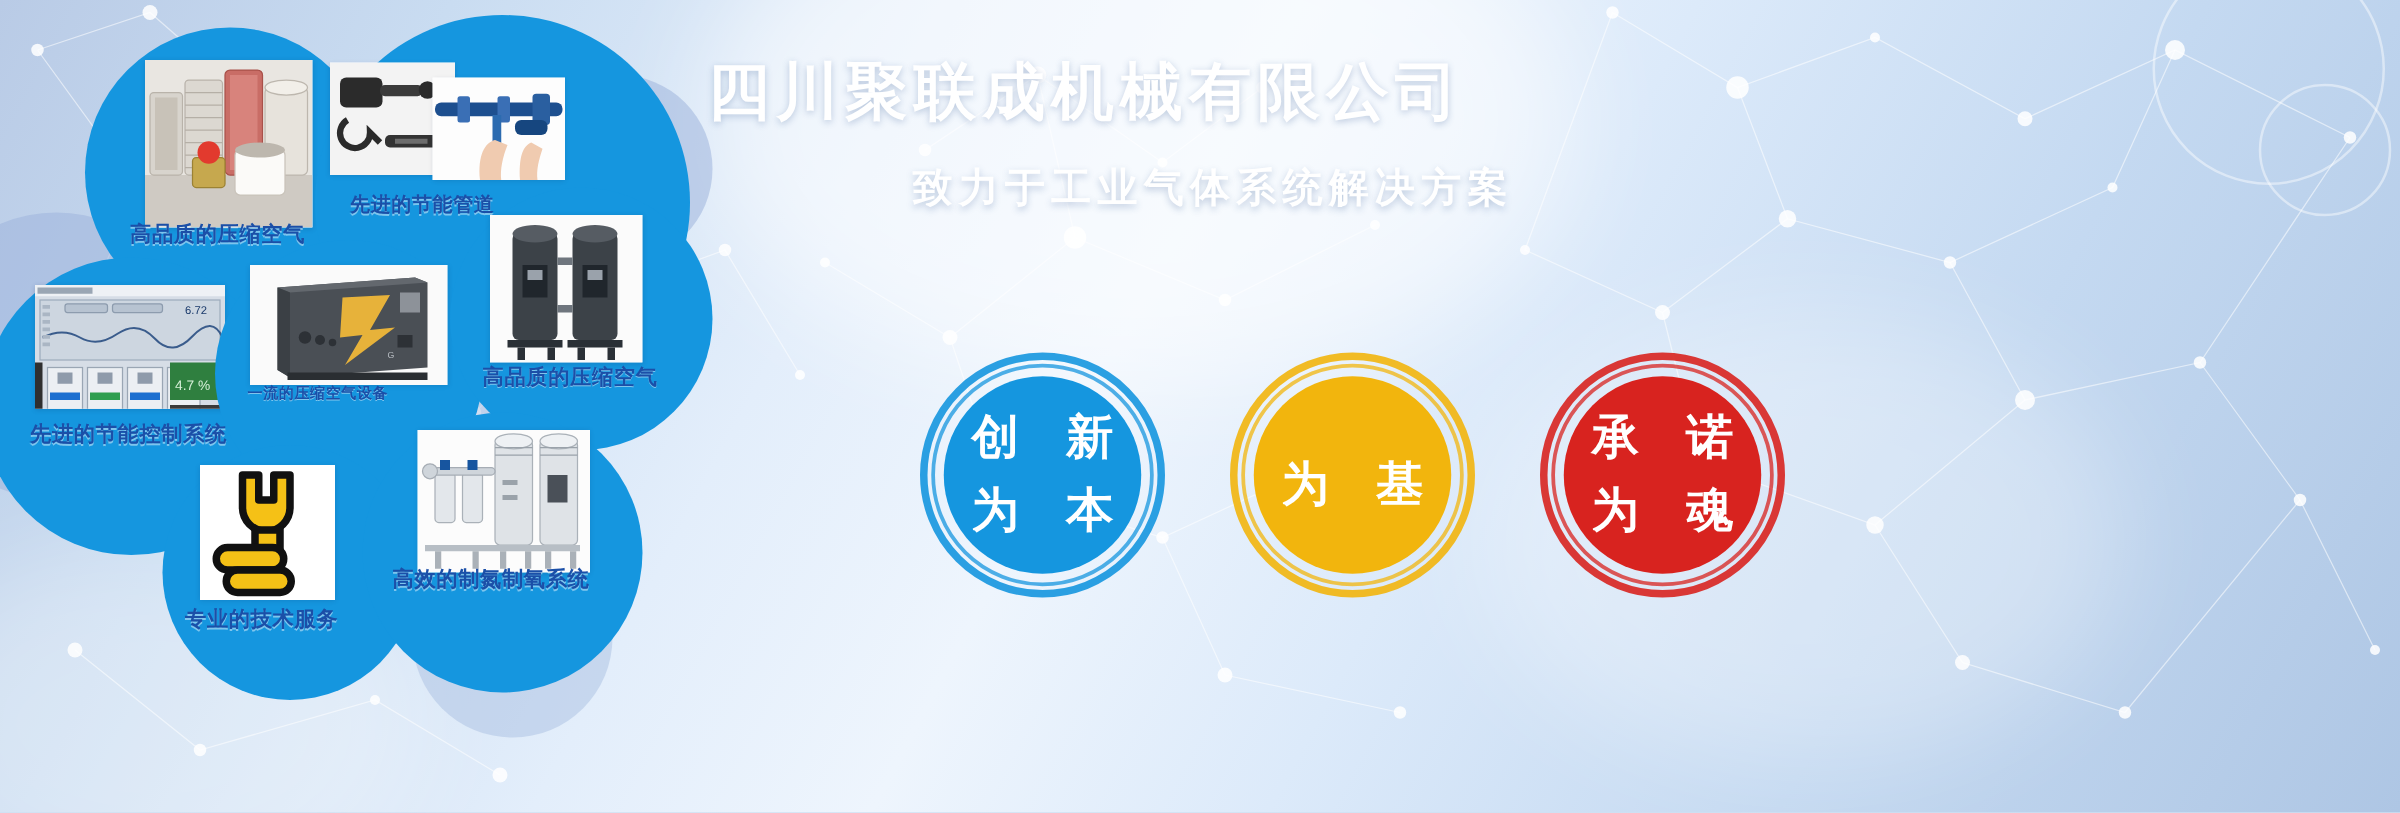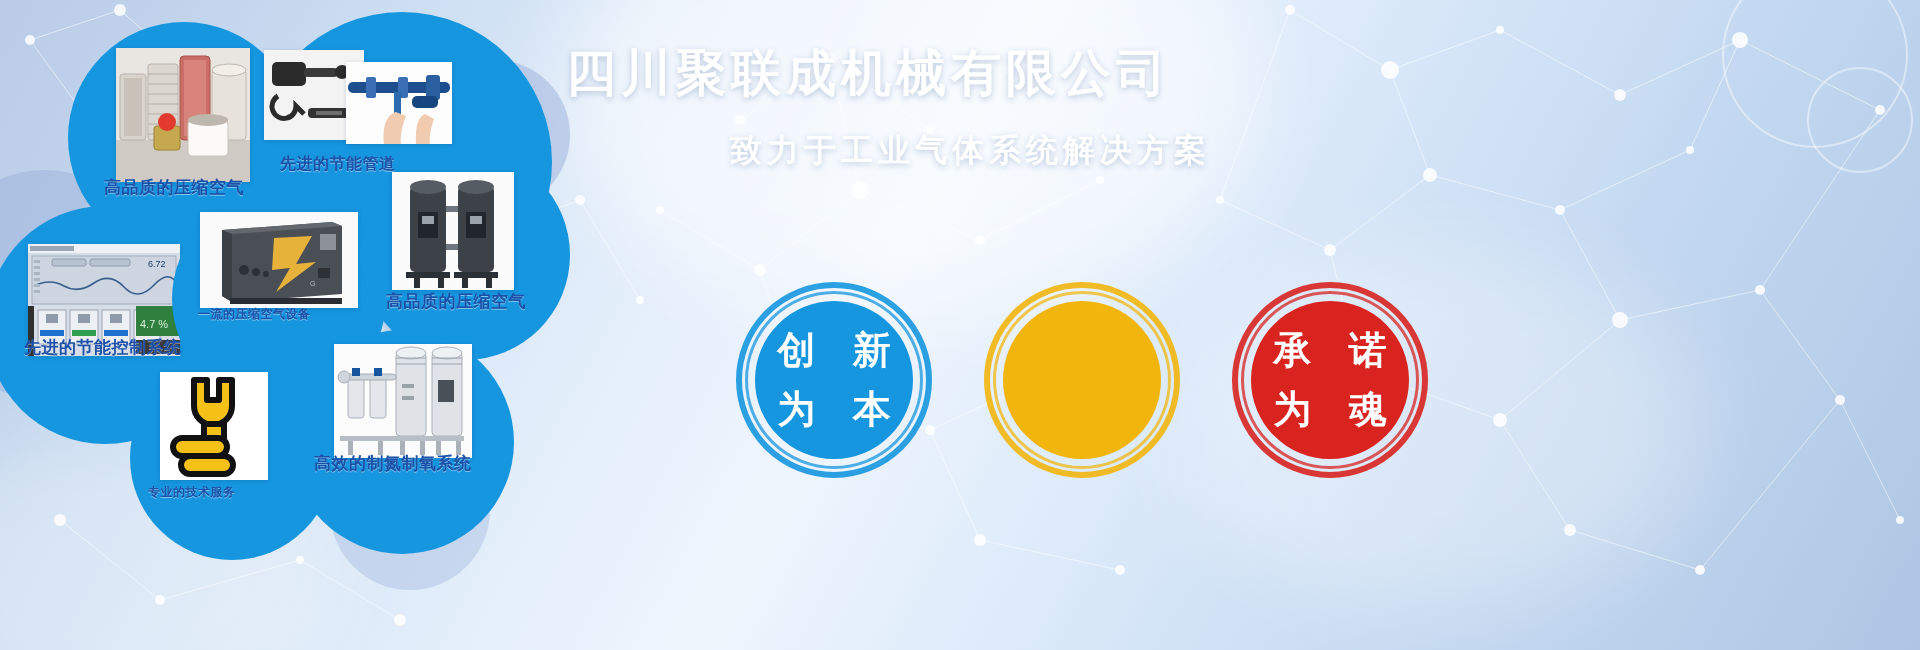--- a/index.html
+++ b/index.html
@@ -196,21 +196,21 @@
         <rect x="80" y="13" width="14" height="25" rx="3" fill="#2a5fa0"></rect>
         <rect x="48" y="30" width="7" height="24" fill="#2c6bb0"></rect>
         <path d="M38 82c-2-20 4-30 12-32l10 4c-4 10-6 20-5 28z" fill="#f0cbb0"></path>
         <path d="M70 82c-1-18 2-27 9-30l9 5c-3 9-5 17-4 25z" fill="#f0cbb0"></path>
         <rect x="66" y="34" width="26" height="12" rx="5" fill="#16467f"></rect>
       </svg>
     </div>
     <div class="cap" data-interactable="false" style="left:280px;top:154px;font-size:16px;">先进的节能管道</div>
 
     <div class="bub" data-interactable="true" style="left:-14px;top:206px;width:238px;height:238px;"></div>
-    <div class="thumb" data-interactable="true" style="left:28px;top:244px;width:152px;height:112px;">
+    <div class="thumb" data-interactable="true" style="left:28px;top:228px;width:152px;height:99px;">
       <svg class="ph" viewBox="0 0 152 112" preserveAspectRatio="none" data-interactable="false">
         <rect width="152" height="112" fill="#d6dde6"></rect>
         <rect x="0" y="0" width="152" height="9" fill="#eef1f5"></rect>
         <rect x="2" y="2" width="44" height="5" fill="#9aa6b4"></rect>
         <rect x="4" y="12" width="144" height="48" fill="#cdd6e0" stroke="#9fadbd"></rect>
         <rect x="24" y="15" width="34" height="7" rx="2" fill="#b7c3d1" stroke="#8d9cae"></rect>
         <rect x="62" y="15" width="40" height="7" rx="2" fill="#b7c3d1" stroke="#8d9cae"></rect>
         <text x="120" y="23" font-size="9" fill="#1a3a6b" font-family="sans-serif">6.72</text>
         <path d="M6 42q16 -8 30 0 t30 -3 30 4 30 -2 24 1" stroke="#3a5c8c" stroke-width="1.6" fill="none"></path>
         <g fill="#aab6c4">
@@ -289,21 +289,21 @@
     <div class="bub" data-interactable="true" style="left:130px;top:356px;width:204px;height:204px;"></div>
     <div class="thumb" data-interactable="true" style="left:160px;top:372px;width:108px;height:108px;">
       <svg class="ph" viewBox="0 0 108 108" preserveAspectRatio="none" data-interactable="false">
         <rect width="108" height="108" fill="#ffffff"></rect>
         <path d="M34 8 h13 v20 h12 V8 h13 v26a19 19 0 0 1-19 19 19 19 0 0 1-19-19Z" fill="#f5c116" stroke="#111" stroke-width="6" stroke-linejoin="round"></path>
         <path d="M44 52h20v16H44z" fill="#f5c116" stroke="#111" stroke-width="6"></path>
         <path d="M22 66h36a9 9 0 0 1 0 18H22a9 9 0 0 1 0-18Z" fill="#f5c116" stroke="#111" stroke-width="6"></path>
         <path d="M30 84h34a9 9 0 0 1 0 18H30a9 9 0 0 1 0-18Z" fill="#f5c116" stroke="#111" stroke-width="6"></path>
       </svg>
     </div>
-    <div class="cap" data-interactable="false" style="left:148px;top:484px;font-size:12px;font-family:Liberation Serif, serif;">专业的技术服务</div>
+    <div class="cap" data-interactable="false" style="left:148px;top:484px;font-size:17px;font-family:Liberation Serif, serif;">专业的技术服务</div>
 
     <div class="bub" data-interactable="true" style="left:290px;top:330px;width:224px;height:224px;"></div>
     <div class="thumb" data-interactable="true" style="left:334px;top:344px;width:138px;height:114px;">
       <svg class="ph" viewBox="0 0 138 114" preserveAspectRatio="none" data-interactable="false">
         <rect width="138" height="114" fill="#fcfcfc"></rect>
         <rect x="62" y="8" width="30" height="84" rx="4" fill="#dfe3e7" stroke="#aab1b8"></rect>
         <rect x="98" y="8" width="30" height="84" rx="4" fill="#dfe3e7" stroke="#aab1b8"></rect>
         <ellipse cx="77" cy="9" rx="15" ry="6" fill="#eef1f4" stroke="#aab1b8"></ellipse>
         <ellipse cx="113" cy="9" rx="15" ry="6" fill="#eef1f4" stroke="#aab1b8"></ellipse>
         <g stroke="#9aa2aa" stroke-width="1">
@@ -347,20 +347,21 @@
         <div class="l1" data-interactable="false">创 新</div>
         <div class="l2" data-interactable="false">为 本</div>
       </div>
     </div>
 
     <div class="seal" data-interactable="true" style="left:248px;color:#f2b50d;">
       <div class="ring" data-interactable="false"></div>
       <div class="ring2" data-interactable="false"></div>
       <div class="disc" data-interactable="false"></div>
       <div class="txt" data-interactable="false">
+        <div class="l2" data-interactable="false">为 基</div>
       </div>
     </div>
 
     <div class="seal" data-interactable="true" style="left:496px;color:#d8231f;">
       <div class="ring" data-interactable="false"></div>
       <div class="ring2" data-interactable="false"></div>
       <div class="disc" data-interactable="false"></div>
       <div class="txt" data-interactable="false">
         <div class="l1" data-interactable="false">承 诺</div>
         <div class="l2" data-interactable="false">为 魂</div>

